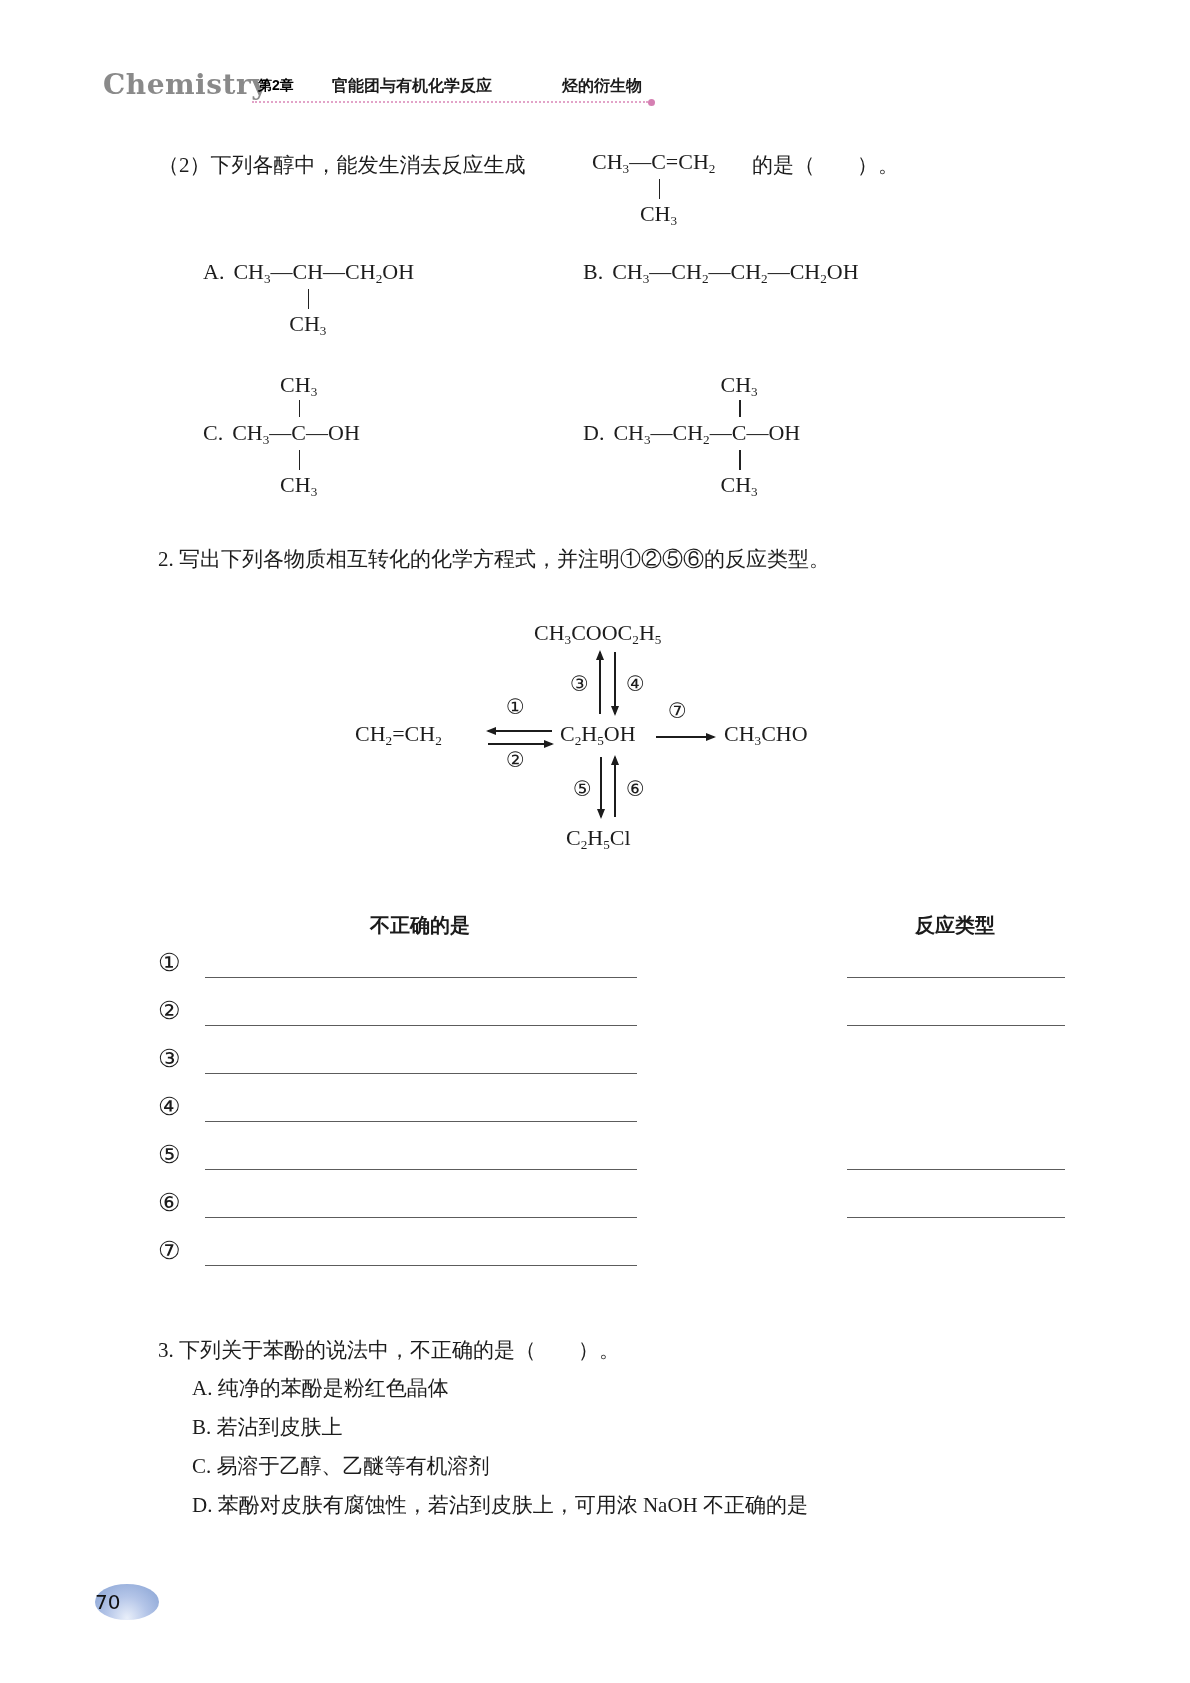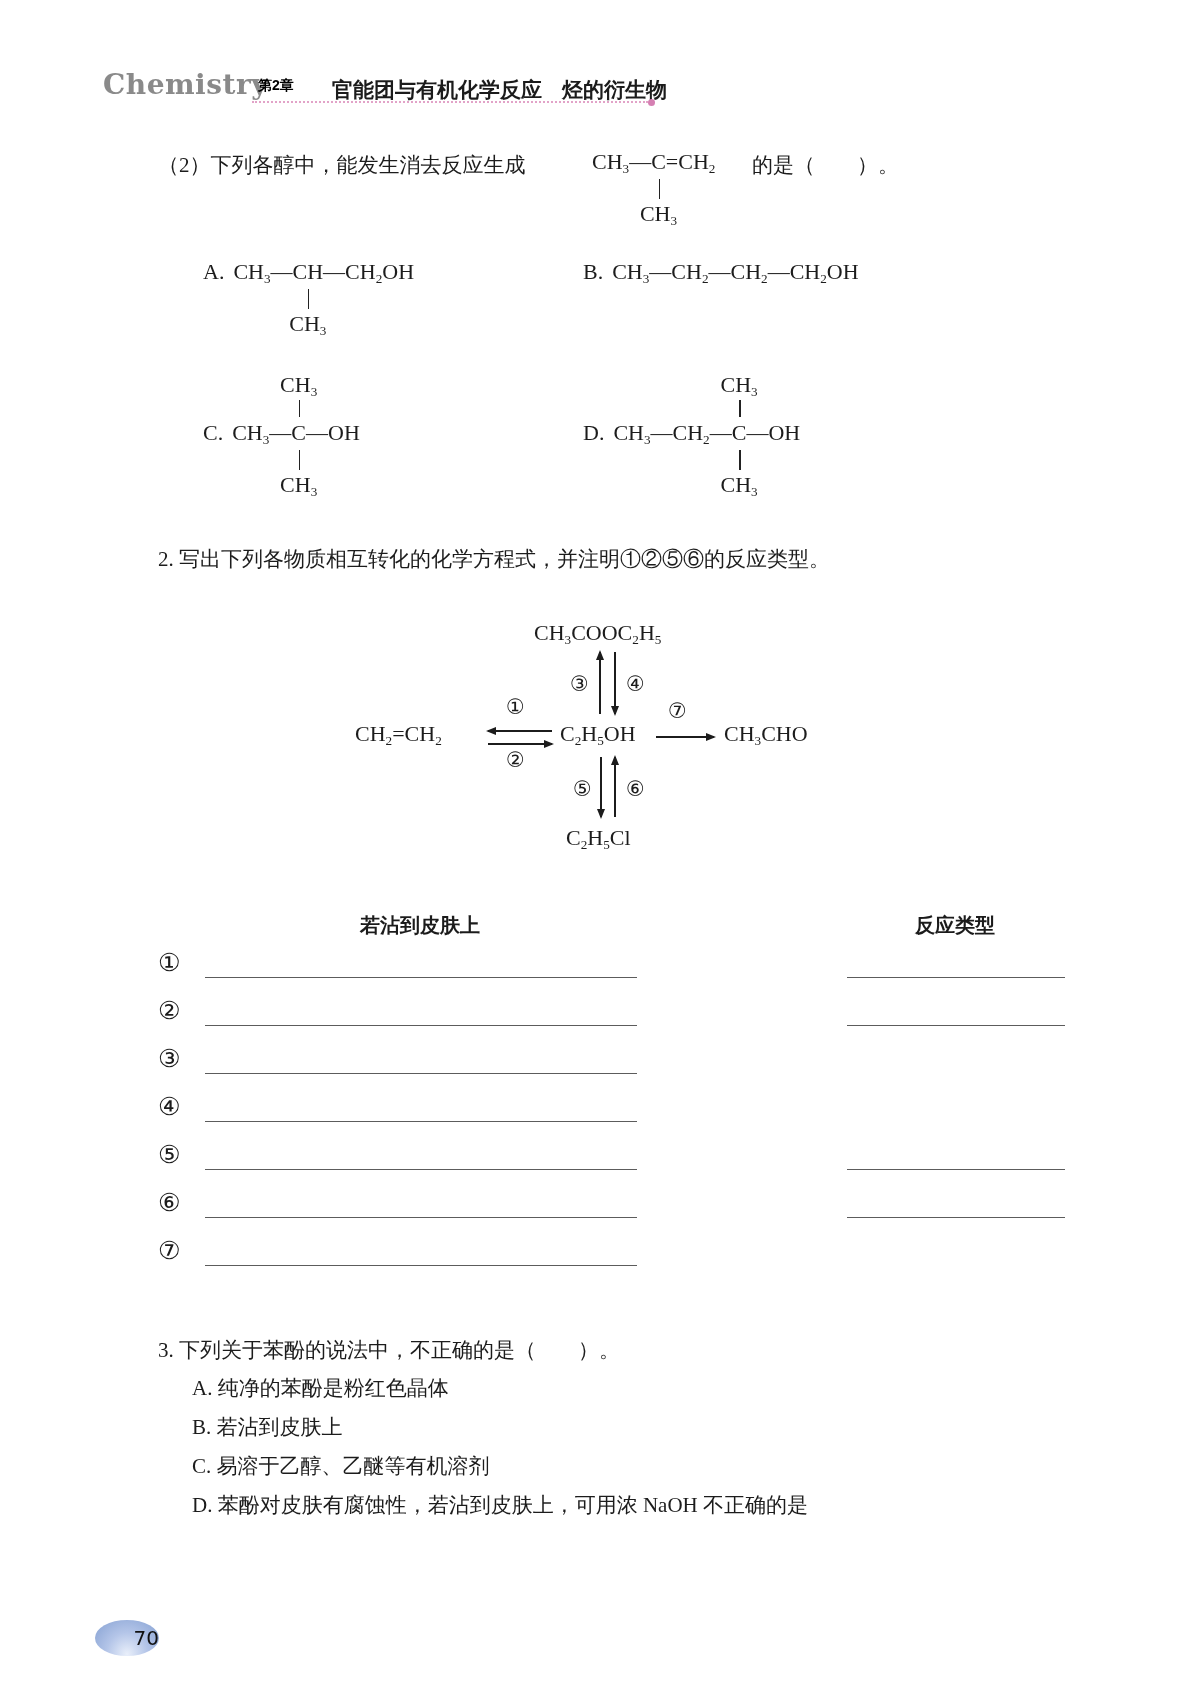--- a/index.html
+++ b/index.html
@@ -7,21 +7,21 @@
          font-family:"Liberation Serif","DejaVu Serif",serif; color:#1c1c1c; }
   .abs { position:absolute; }
   .cn  { font-family:"Liberation Serif","DejaVu Serif",serif; font-size:21px; color:#1c1c1c; white-space:nowrap; }
   .formula { font-family:"Liberation Serif","DejaVu Serif",serif; font-size:22px; white-space:nowrap; }
   sub { font-size:0.6em; line-height:0; position:relative; top:0.28em; vertical-align:baseline; }
 
   
   .brand { font-family:"DejaVu Serif","Liberation Serif",serif; font-size:28px; font-weight:600;
            color:#8a8a8a; letter-spacing:0.5px; }
   .chap  { font-family:"Liberation Sans","DejaVu Sans",sans-serif; font-size:14px; font-weight:700; color:#000000; }
-  .ctitle{ font-family:"Liberation Sans","DejaVu Sans",sans-serif; font-size:21px; font-weight:700; color:#1b1b1b; white-space:nowrap; }
+  .ctitle{ font-family:"Liberation Sans","DejaVu Sans",sans-serif; font-size:16px; font-weight:700; color:#1b1b1b; white-space:nowrap; }
   .hdots { height:0; border-bottom:2px dotted #e2a3c8; }
   .hdot  { width:7px; height:7px; border-radius:50%; background:#d57fb2; }
 
   
   .struct { white-space:nowrap; }
   .struct .lbl { margin-right:9px; }
   .catom { position:relative; display:inline-block; }
   .bond-down { position:absolute; left:50%; top:100%; margin-top:4px;  width:1.5px; height:20px; background:#222; }
   .bond-up   { position:absolute; left:50%; bottom:100%; margin-bottom:3px; width:1.5px; height:17px; background:#222; }
   .branch-below { position:absolute; top:100%; left:50%; transform:translateX(-50%); margin-top:26px; white-space:nowrap; }
@@ -42,23 +42,23 @@
   .circ { font-family:"DejaVu Sans",sans-serif; font-size:21px; color:#1c1c1c; }
 
   
   .thead { font-family:"Liberation Sans","DejaVu Sans",sans-serif; font-size:20px; font-weight:700; text-align:center; color:#1b1b1b; }
   .trow  { position:absolute; left:0; width:1190px; height:48px; }
   .tnum  { position:absolute; left:158px; top:-2px; font-family:"DejaVu Sans",sans-serif; font-size:25px; color:#1c1c1c; }
   .tline { position:absolute; left:205px; top:27px; width:432px; height:0; border-bottom:1.6px solid #5c5c5c; }
   .ttype { position:absolute; left:847px; top:27px; width:218px; height:0; border-bottom:1.6px solid #5c5c5c; }
 
   
-  .badge { left:95px; top:1620px; width:64px; height:36px; border-radius:50%;
+  .badge { left:95px; top:1584px; width:64px; height:36px; border-radius:50%;
            background:radial-gradient(ellipse at 50% 95%, #e9effa 0%, #b4c5e8 45%, #84a0d2 100%);
-           display:flex; align-items:center; justify-content:flex-end; }
+           display:flex; align-items:center; justify-content:flex-start; }
   .badge span { font-family:"DejaVu Sans",sans-serif; font-size:20px; color:#111; }
 </style>
 </head>
 <body>
 
 <div>
 
   <div class="abs brand" style="left:103px;top:68px">Chemistry</div>
   <div class="abs chap" style="left:258px;top:77px">第2章</div>
   <div class="abs ctitle" style="left:332px;top:76px">官能团与有机化学反应</div>
@@ -109,21 +109,21 @@
   <div class="abs ar-h to-right" style="left:656px;top:736px;width:58px"></div>
   <div class="abs formula" style="left:724px;top:721px">CH<sub>3</sub>CHO</div>
 
   <div class="abs ar-v to-down" style="left:600px;top:757px;height:60px"></div>
   <div class="abs ar-v to-up" style="left:614px;top:757px;height:60px"></div>
   <div class="abs circ" style="left:573px;top:777px">⑤</div>
   <div class="abs circ" style="left:626px;top:777px">⑥</div>
 
   <div class="abs formula" style="left:566px;top:825px">C<sub>2</sub>H<sub>5</sub>Cl</div>
 
-  <div class="abs thead" style="left:200px;top:912px;width:440px">若沾到皮肤上</div>
+  <div class="abs thead" style="left:200px;top:912px;width:440px">不正确的是</div>
   <div class="abs thead" style="left:845px;top:912px;width:220px">反应类型</div>
   <div class="abs" style="left:0;top:0">
       <div class="trow" style="top: 950px;">
         <span class="tnum">①</span>
         <span class="tline"></span>
         <span class="ttype"></span>
       </div>
       <div class="trow" style="top: 998px;">
         <span class="tnum">②</span>
         <span class="tline"></span>

